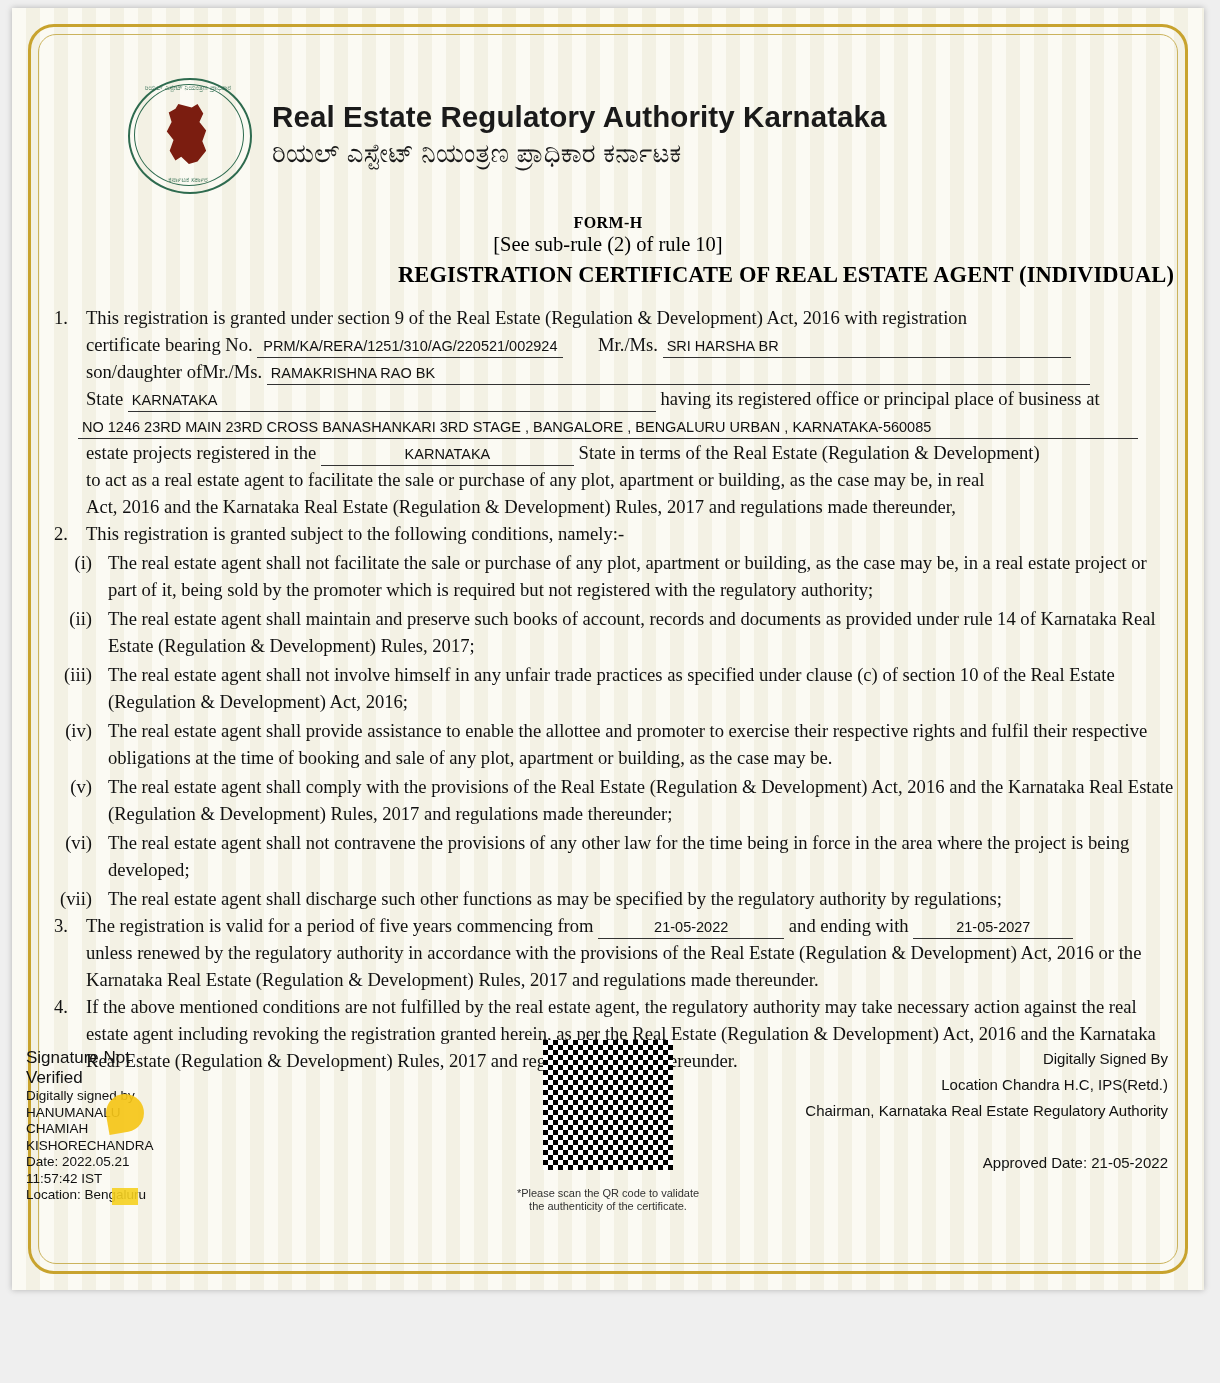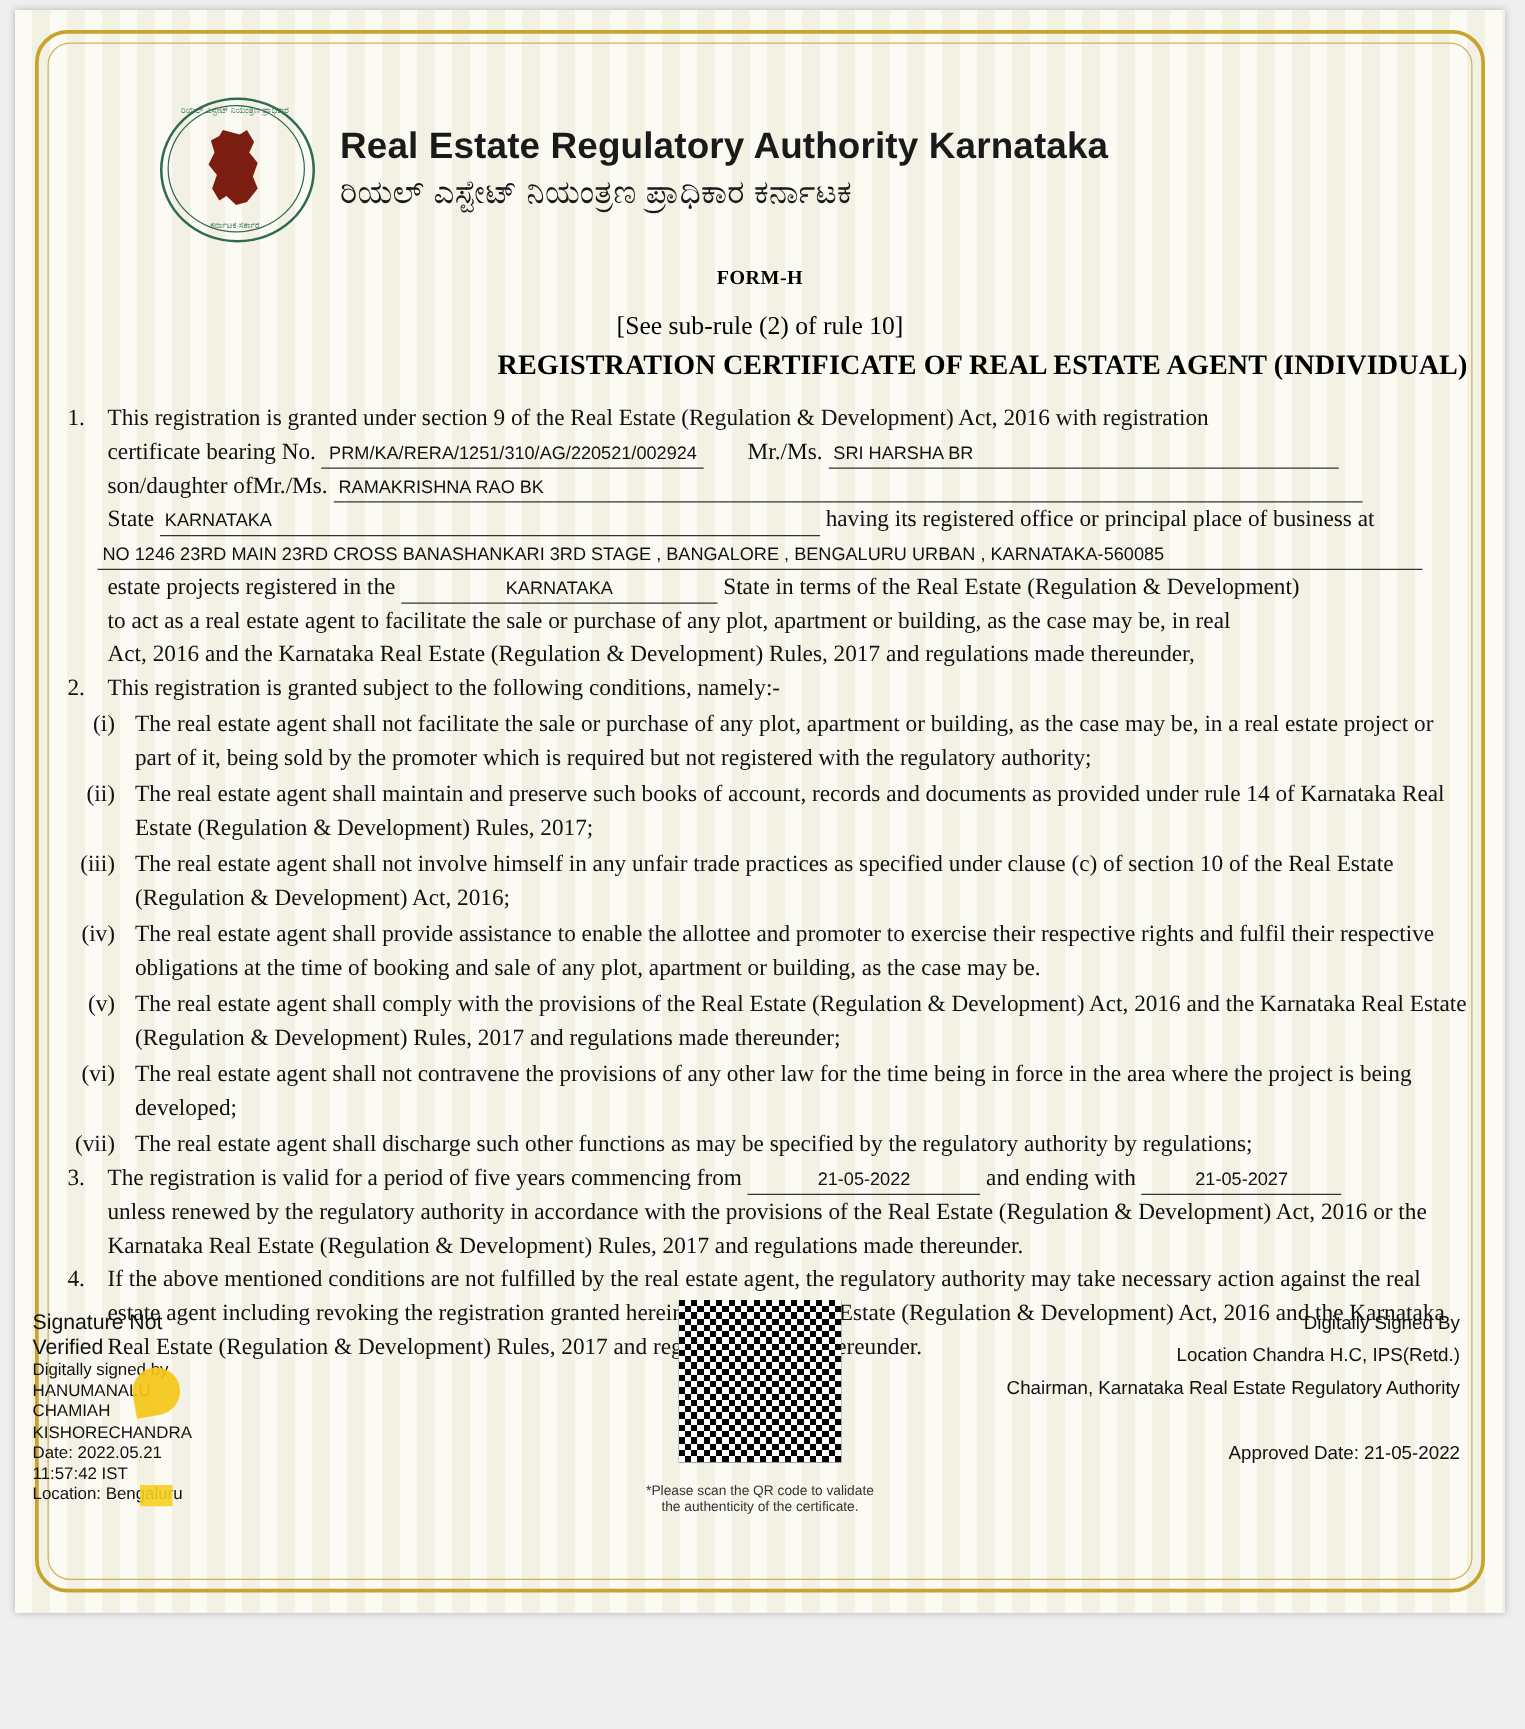--- a/index.html
+++ b/index.html
@@ -58,21 +58,21 @@
   .t-en{
     font-family:"Liberation Sans",sans-serif;
     font-weight:bold;font-size:29.5px;color:#1a1a1a;letter-spacing:.1px;
   }
   .t-kn{
     font-family:"Liberation Sans",sans-serif;
     font-size:26px;color:#1a1a1a;margin-top:4px;letter-spacing:.2px;
   }
 
   .form-h{text-align:center;font-weight:bold;font-size:16px;margin-top:24px;letter-spacing:.4px;}
-  .subrule{text-align:center;font-size:20.5px;margin-top:18px;}
+  .subrule{text-align:center;font-size:20.5px;margin-top:1px;}
   .cert-title{text-align:right;font-weight:bold;font-size:22.5px;margin-top:6px;letter-spacing:.1px;}
 
   
   .body{margin-top:16px;font-size:18.6px;line-height:27px;color:#111;}
   .num-row{display:flex;}
   .num{width:44px;flex:none;padding-left:12px;box-sizing:border-box;}
   .txt{flex:1;}
 
   .fill{
     display:inline-block;border-bottom:1px solid #333;

